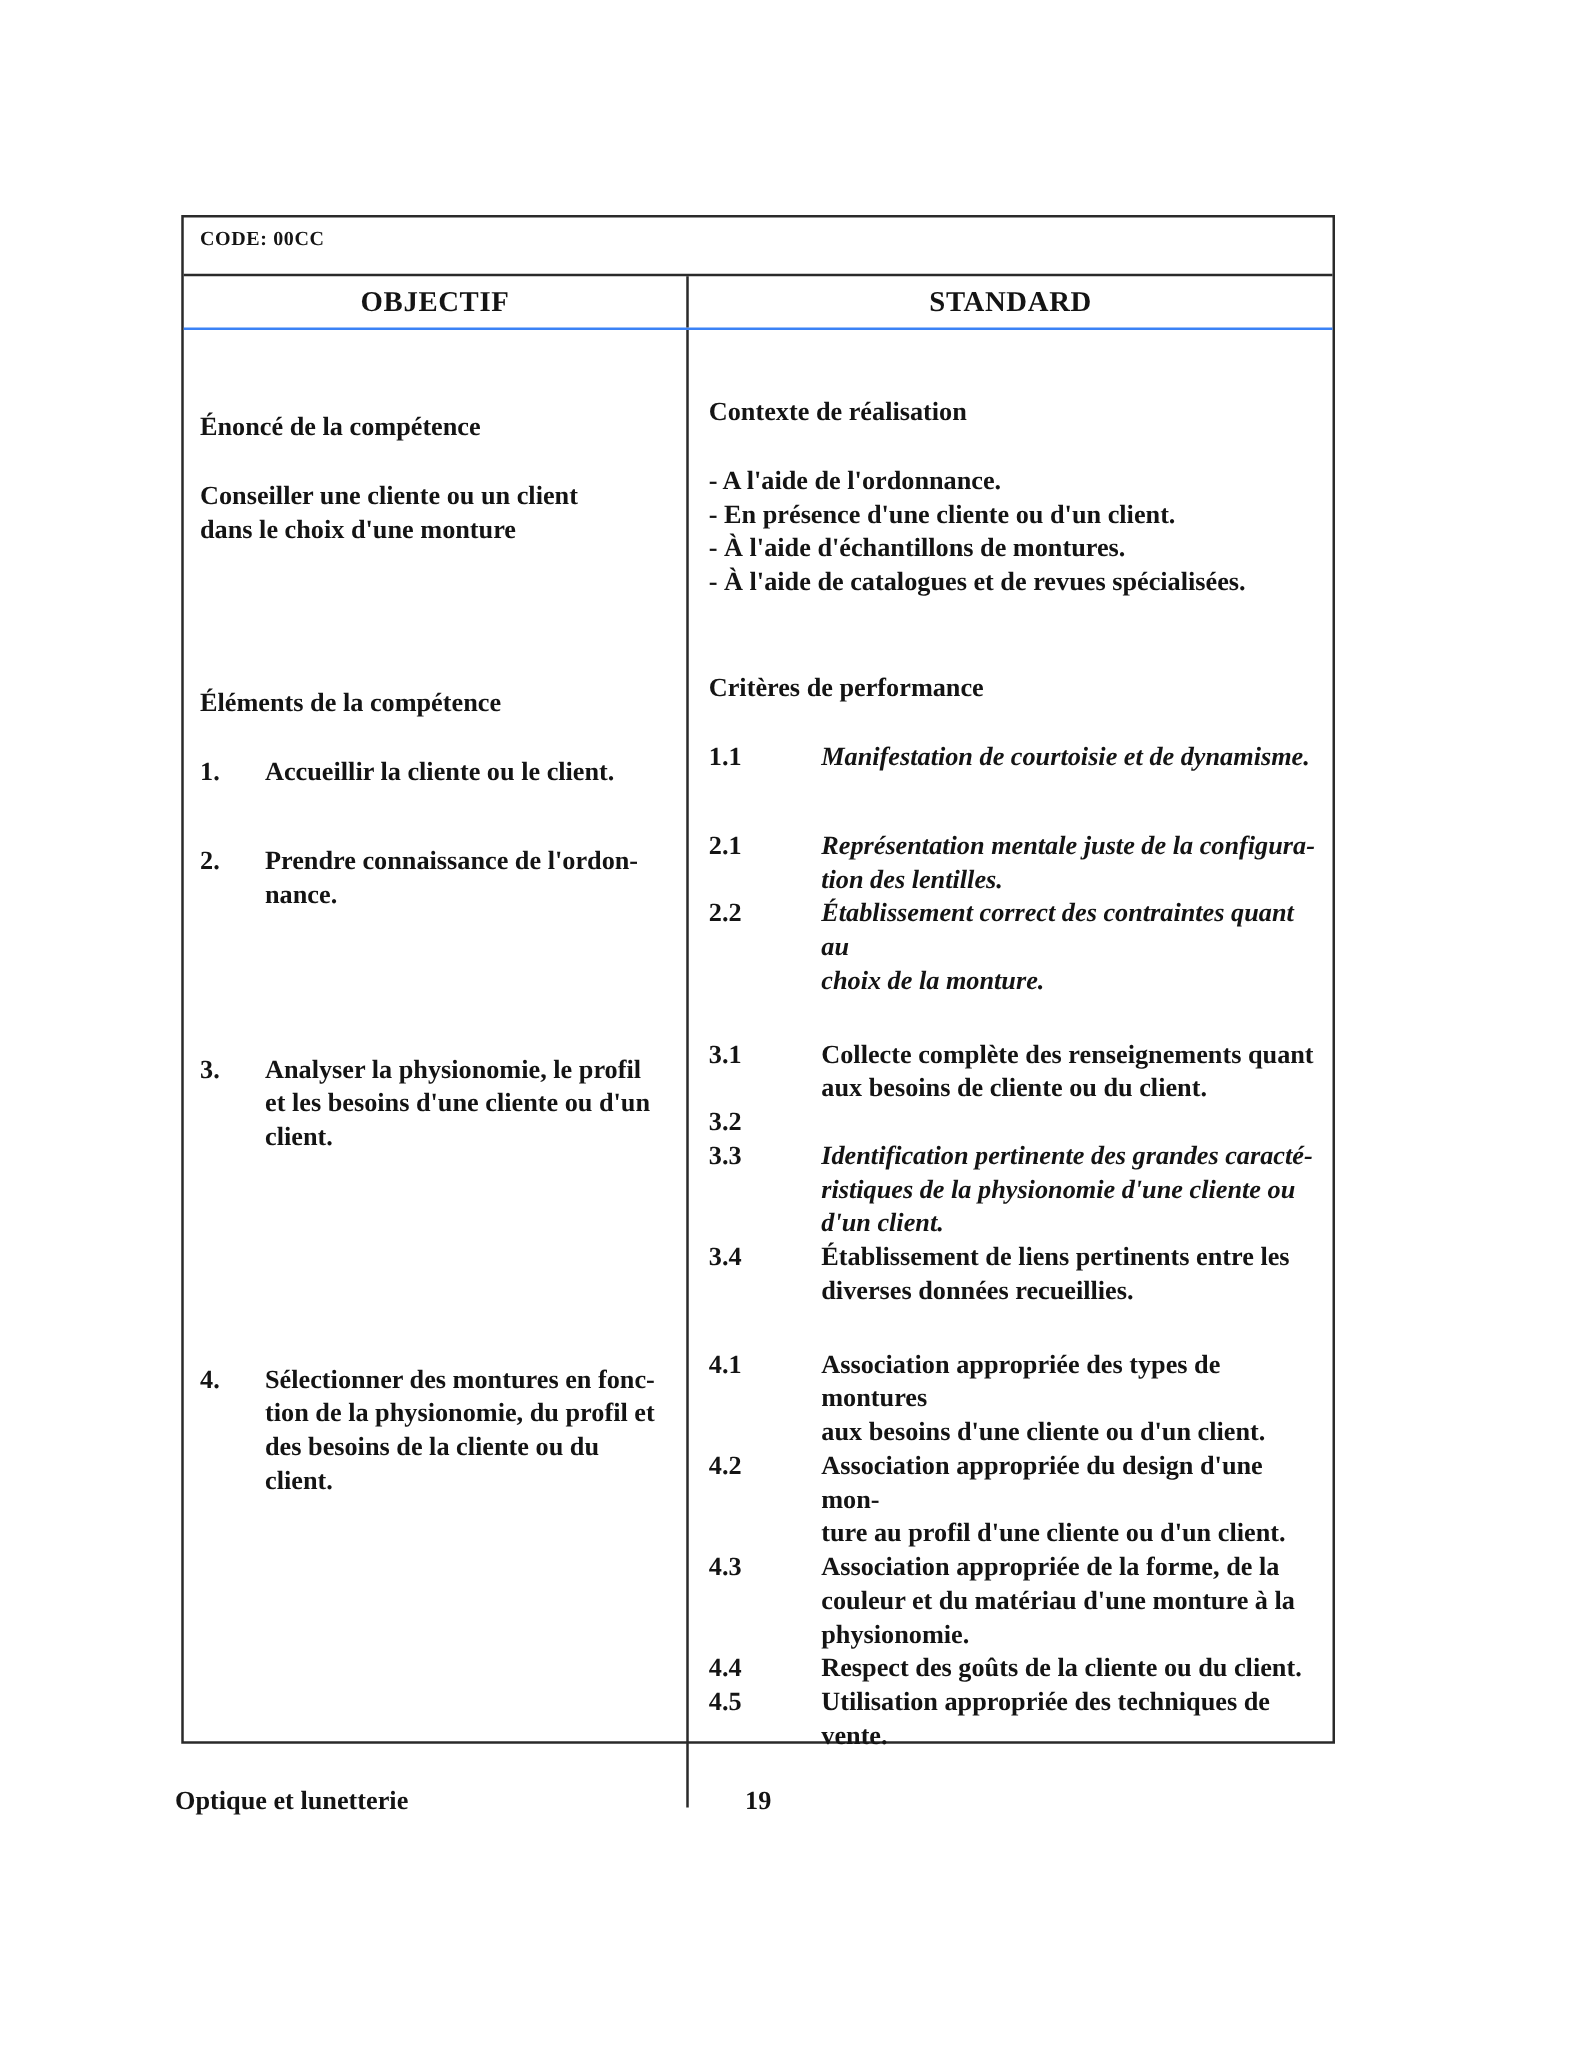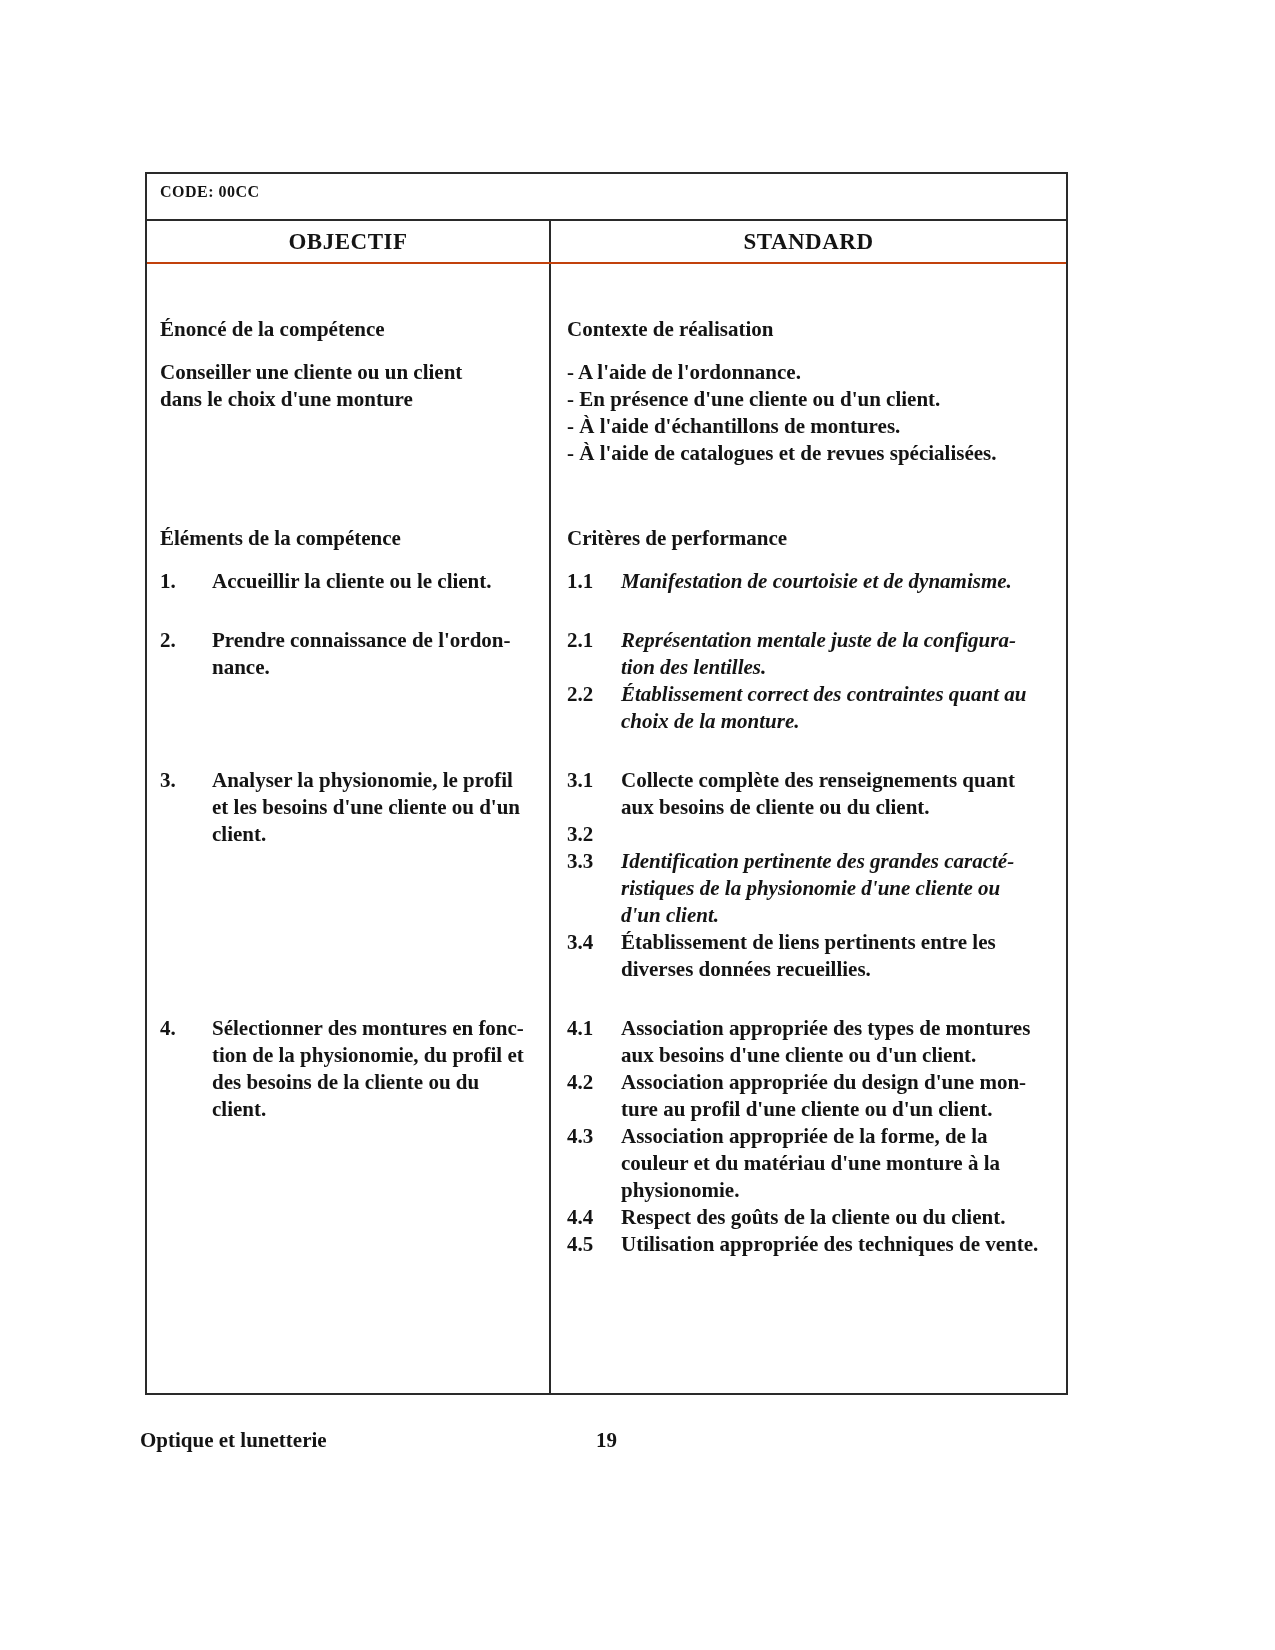--- a/index.html
+++ b/index.html
@@ -20,21 +20,21 @@
   }
   .code-row {
     border-bottom:2px solid #2a2a2a;
     font-size:16px;
     padding:9px 0 18px 13px;
     letter-spacing:0.5px;
   }
   .header-row {
     display:grid;
     grid-template-columns:402px 1fr;
-    border-bottom:2px solid #c2410c;
+    border-bottom:2px solid #3b82f6;
   }
   .header-cell {
     text-align:center;
     font-size:23px;
     padding:8px 0 7px 0;
     letter-spacing:0.5px;
   }
   .header-cell.right { border-left:2px solid #2a2a2a; }
 
   .body {
@@ -46,21 +46,21 @@
     content:"";
     position:absolute;
     left:402px; top:0; bottom:0;
     width:2px;
     background:#2a2a2a;
   }
   .row {
     display:grid;
     grid-template-columns:402px 1fr;
   }
-  .cell-left  { padding:0 14px 0 13px; }
+  .cell-left  { padding:0 14px 0 13px;margin-top:12px; }
   .cell-right { padding:0 14px 0 18px; }
 
   .section-title { font-size:21px; line-height:27px; }
   .row.titles { margin-bottom:16px; }
   .row.statement { margin-bottom:58px; }
   .row.subtitles { margin-bottom:16px; }
   .row.item { margin-bottom:32px; }
 
   .textblock {
     font-size:21px;
@@ -71,21 +71,21 @@
     font-size:21px;
     line-height:27px;
   }
   .numbered {
     display:grid;
     grid-template-columns:52px 1fr;
     font-size:21px;
     line-height:27px;
     margin-bottom:0;
   }
-  .cell-right .numbered { grid-template-columns:54px 1fr; }
+  .cell-right .numbered { grid-template-columns:54px 1fr;gap:36px; }
   .numbered .num { }
   .numbered .txt { white-space:pre-line; }
 
   .filler { flex:1; }
 
   .footer {
     position:absolute;
     top:1428px; left:0; width:1275px;
     font-size:21px;
   }

